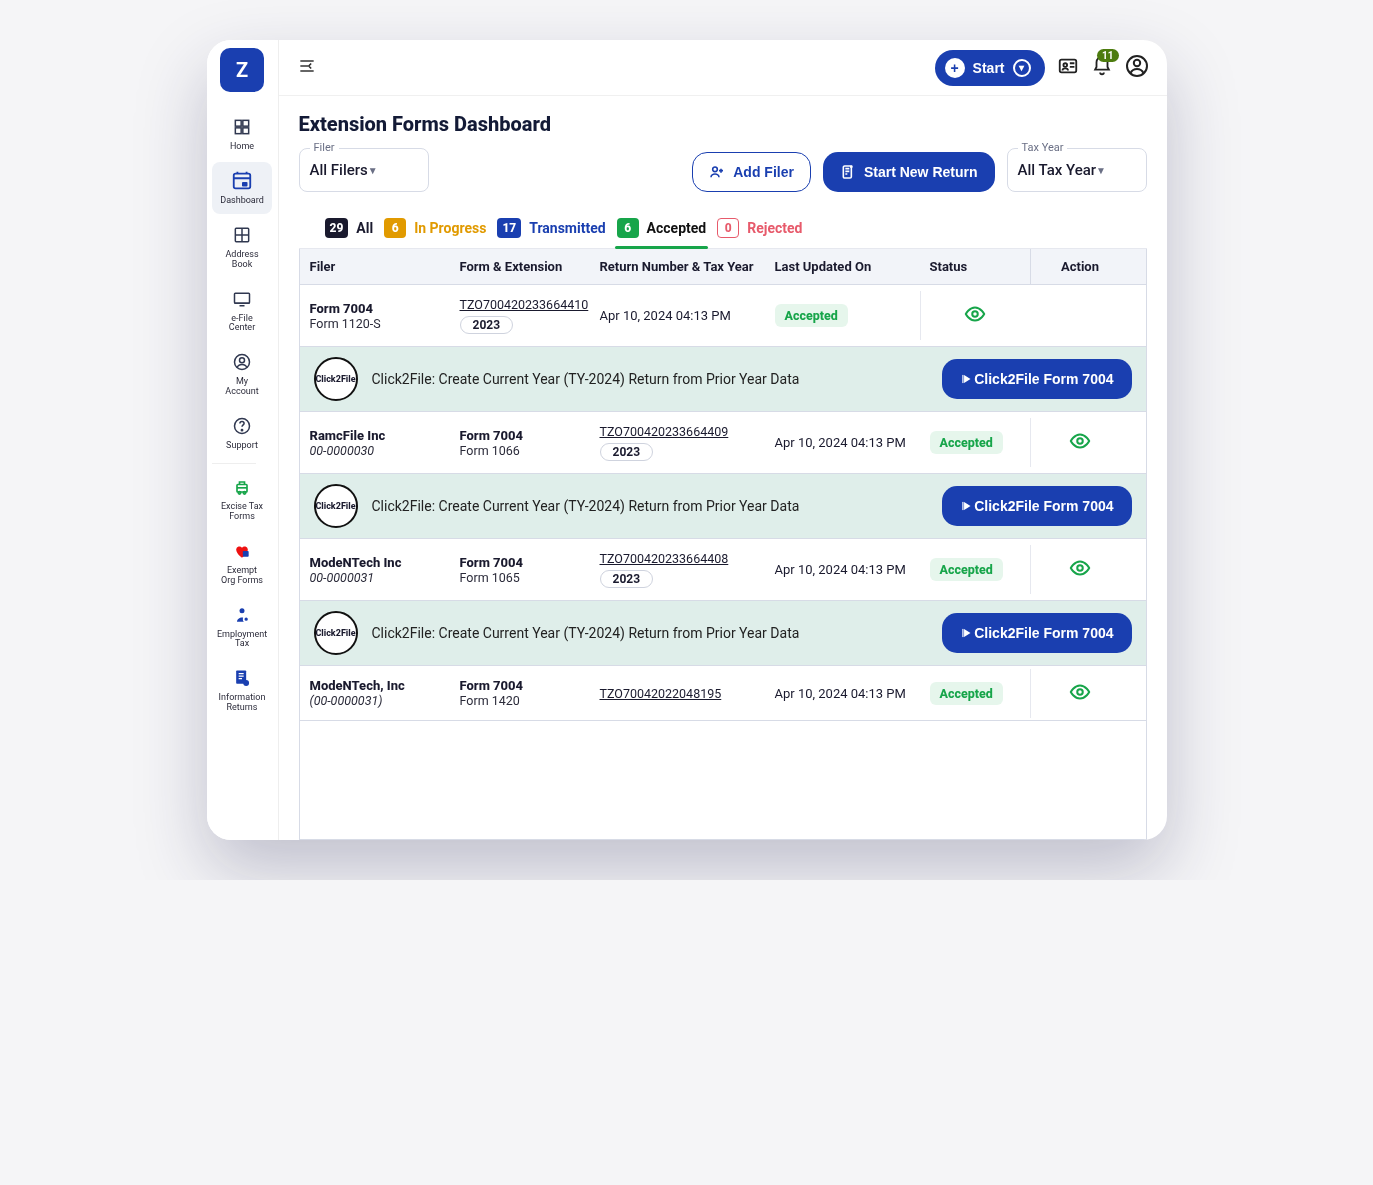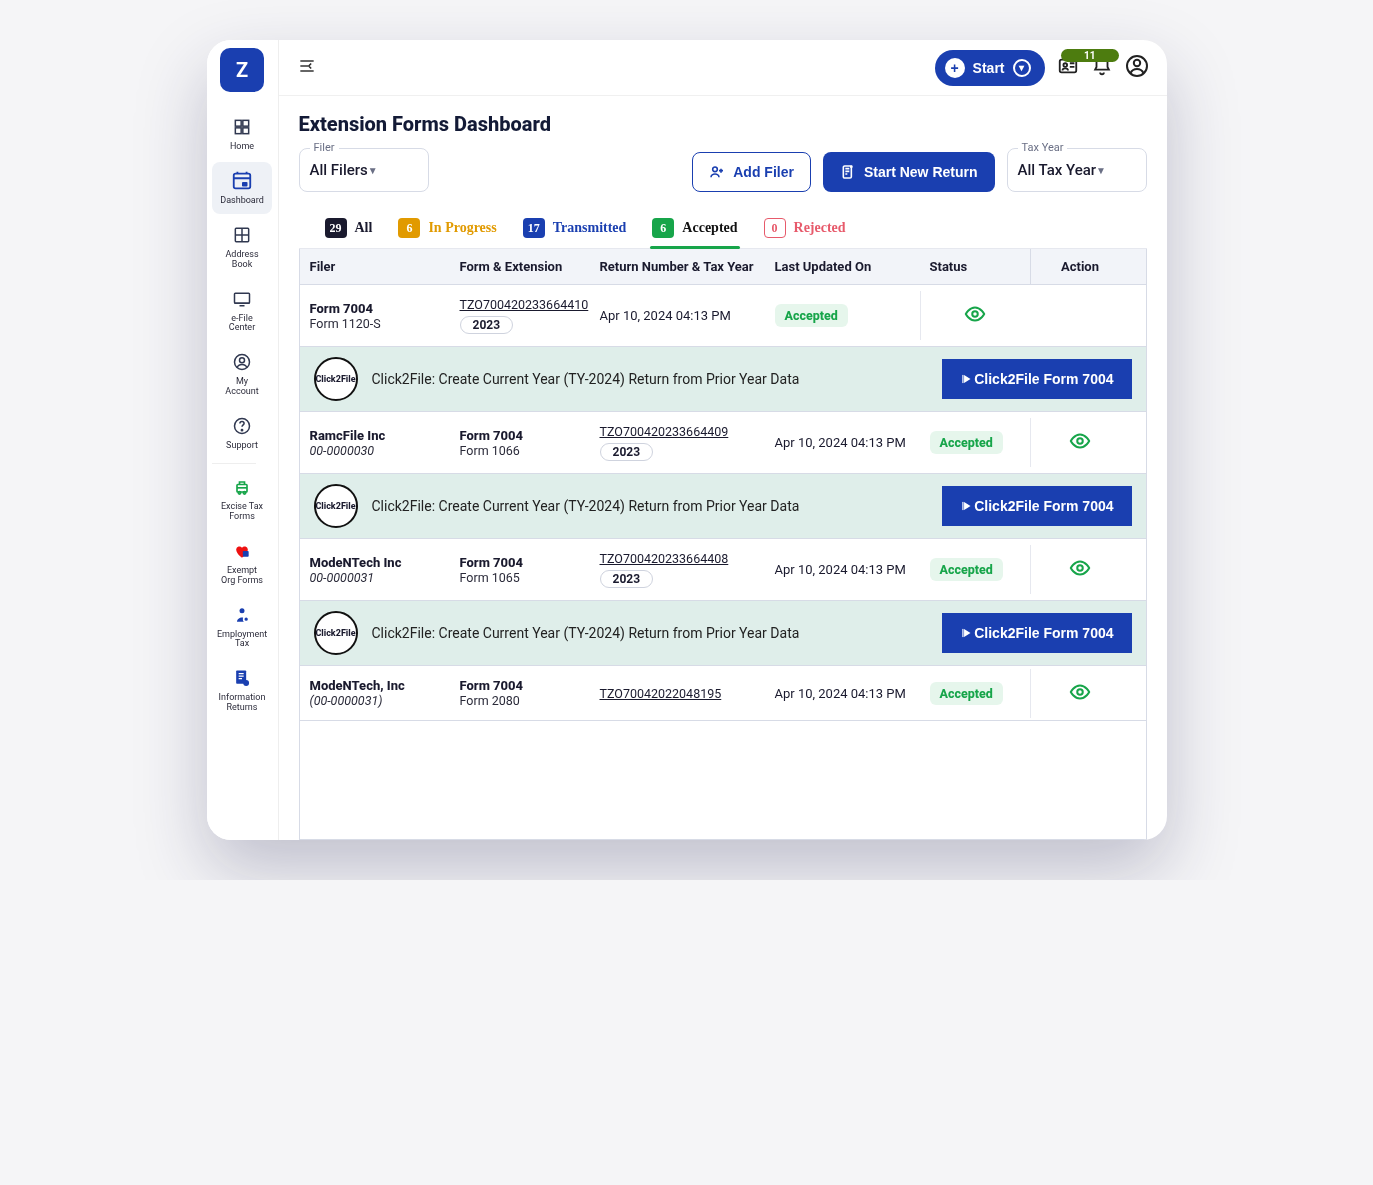--- a/index.html
+++ b/index.html
@@ -15,34 +15,34 @@
   .nav-sep { width: 44px; height: 1px; background: #eee; margin: 4px 0; }
   
   .main { flex: 1; display: flex; flex-direction: column; min-width: 0; }
   .topbar { height: 56px; display: flex; align-items: center; padding: 0 18px; gap: 12px; border-bottom: 1px solid #f0f0f0; }
   .topbar .spacer { flex: 1; }
   .collapse-btn { color: #333; cursor: pointer; }
   .start-btn { background: #1a3fb0; color: #fff; border: none; border-radius: 22px; height: 36px; padding: 0 14px 0 10px; display: flex; align-items: center; gap: 8px; font-weight: 700; font-size: 14px; cursor: pointer; }
   .start-btn .plus-circ { width: 20px; height: 20px; border-radius: 50%; background: #fff; color: #1a3fb0; display: flex; align-items: center; justify-content: center; font-weight: 800; }
   .start-btn .chev { width: 18px; height: 18px; border: 2px solid #fff; border-radius: 50%; display: flex; align-items: center; justify-content: center; font-size: 10px; }
   .top-icon { color: #222; cursor: pointer; position: relative; }
-  .bell-badge { position: absolute; top: -6px; right: -6px; background: #4d7c0f; color: #fff; font-size: 10px; border-radius: 10px; padding: 1px 23px; font-weight: 700; }
+  .bell-badge { position: absolute; top: -6px; right: -6px; background: #4d7c0f; color: #fff; font-size: 10px; border-radius: 10px; padding: 1px 5px; font-weight: 700; }
   
   .content { padding: 16px 20px 0 20px; flex: 1; overflow: hidden; display: flex; flex-direction: column; }
   .page-title { font-size: 20px; font-weight: 800; color: #131a36; margin-bottom: 12px; }
   .filters-row { display: flex; align-items: flex-end; gap: 12px; }
   .field-wrap { border: 1px solid #d7dbe6; border-radius: 8px; padding: 0 10px; position: relative; height: 44px; display: flex; align-items: center; background: #fff; }
   .field-legend { position: absolute; top: -8px; left: 10px; background: #fff; padding: 0 4px; font-size: 11px; color: #6a6f85; }
   .field-value { font-size: 15px; color: #1a1a2e; font-weight: 500; display: flex; align-items: center; }
   .field-value .caret { color: #6a6f85; font-size: 10px; }
-  .btn { height: 40px; border-radius: 8px; padding: 0 16px; display: inline-flex; align-items: center; gap: 8px; font-weight: 700; font-size: 14px; cursor: pointer; border: 1px solid transparent; }
+  .btn { height: 40px; border-radius: 15px; padding: 0 16px; display: inline-flex; align-items: center; gap: 8px; font-weight: 700; font-size: 14px; cursor: pointer; border: 1px solid transparent; }
   .btn.outline-blue { border-color: #1a3fb0; color: #1a3fb0; background: #fff; }
   .btn.solid-blue { background: #1a3fb0; color: #fff; }
   
-  .tabs { display: flex; gap: 22px; margin-top: 18px; border-bottom: 1px solid #e6e8ef; padding-left: 24px; font-family: Liberation Serif, serif; }
+  .tabs { display: flex; gap: 7px; margin-top: 18px; border-bottom: 1px solid #e6e8ef; padding-left: 24px; }
   .tab { display: flex; align-items: center; gap: 8px; padding: 8px 2px 10px; font-weight: 700; font-size: 14px; color: #111; position: relative; cursor: pointer; }
   .tab.active::after { content: ""; position: absolute; left: 0; right: 0; bottom: -1px; height: 3px; background: #17a54a; border-radius: 2px; }
   .tab .count { display: inline-flex; align-items: center; justify-content: center; min-width: 22px; height: 20px; padding: 0 5px; border-radius: 4px; font-size: 12px; font-weight: 800; color: #fff; }
   
   .table-wrap { flex: 1; overflow: auto; margin-top: 0; border: 1px solid #d7dbe6; border-top: none; }
   .thead { display: grid; grid-template-columns: 150px 140px 175px 155px 110px 100px; background: #f2f4f9; border-bottom: 1px solid #d7dbe6; font-size: 13px; font-weight: 700; color: #1a1a2e; }
   .thead > div { padding: 10px 10px; }
   .thead > div:last-child { text-align: center; border-left: 1px solid #d7dbe6; }
   .row-group { border-bottom: 1px solid #d7dbe6; }
   .trow { display: grid; grid-template-columns: 150px 140px 175px 155px 110px 100px; align-items: center; font-size: 13px; }
@@ -53,21 +53,21 @@
   .trow .cell-form .ext { color: #2b2b3a; font-size: 12.5px; }
   .trow .cell-return .rn { font-size: 12.5px; text-decoration: underline; }
   .year-pill { display: inline-block; border: 1px solid #cfd3de; border-radius: 12px; padding: 1px 12px; font-weight: 700; font-size: 12px; margin-top: 4px; }
   .status-pill { display: inline-block; background: #e6f6ec; color: #17a54a; border-radius: 6px; padding: 4px 10px; font-weight: 800; font-size: 12.5px; }
   .action-cell { text-align: center; border-left: 1px solid #e6e8ef; }
   .eye-icon { color: #17a54a; }
   .c2f-banner { background: #dfeeea; display: flex; align-items: center; gap: 14px; padding: 10px 14px; border-top: 1px solid #d7dbe6; }
   .c2f-badge { width: 44px; height: 44px; border: 2px solid #111; border-radius: 50%; display: flex; align-items: center; justify-content: center; background: #fff; font-size: 9px; font-weight: 800; text-align: center; line-height: 1; }
   .c2f-text { font-size: 14px; color: #222; flex: 1; }
   .c2f-text strong { font-weight: 400; }
-  .c2f-btn { background: #1a3fb0; color: #fff; border: none; border-radius: 0; height: 40px; padding: 0 18px; font-weight: 800; font-size: 14px; display: inline-flex; align-items: center; gap: 0; cursor: pointer; }
+  .c2f-btn { background: #1a3fb0; color: #fff; border: none; border-radius: 15px; height: 40px; padding: 0 18px; font-weight: 800; font-size: 14px; display: inline-flex; align-items: center; gap: 0; cursor: pointer; }
 </style>
 </head>
 <body>
 
 <div class="app-shell">
 
   <aside class="sidebar">
     <div class="logo-box">
       <span>Z</span>
     </div>
@@ -391,21 +391,21 @@
               </div>
             </div>
             <div class="row-group">
               <div class="trow">
                 <div class="cell-filer">
                   <div class="name">ModeNTech, Inc</div>
                   <div class="ein">(00-0000031)</div>
                 </div>
                 <div class="cell-form">
                   <div class="form">Form 7004</div>
-                  <div class="ext">Form 2080</div>
+                  <div class="ext">Form 1420</div>
                 </div>
                 <div class="cell-return">
                   <div class="rn">TZO70042022048195</div>
                 </div>
                 <div>Apr 10, 2024 04:13 PM</div>
                 <div><span class="status-pill">Accepted</span></div>
                 <div class="action-cell"><span class="eye-icon"><svg width="22" height="22" viewBox="0 0 24 24" fill="none" stroke="currentColor" stroke-width="2.2">
                       <path d="M2 12s3.5-7 10-7 10 7 10 7-3.5 7-10 7S2 12 2 12z"></path>
                       <circle cx="12" cy="12" r="3"></circle>
                     </svg></span></div>

